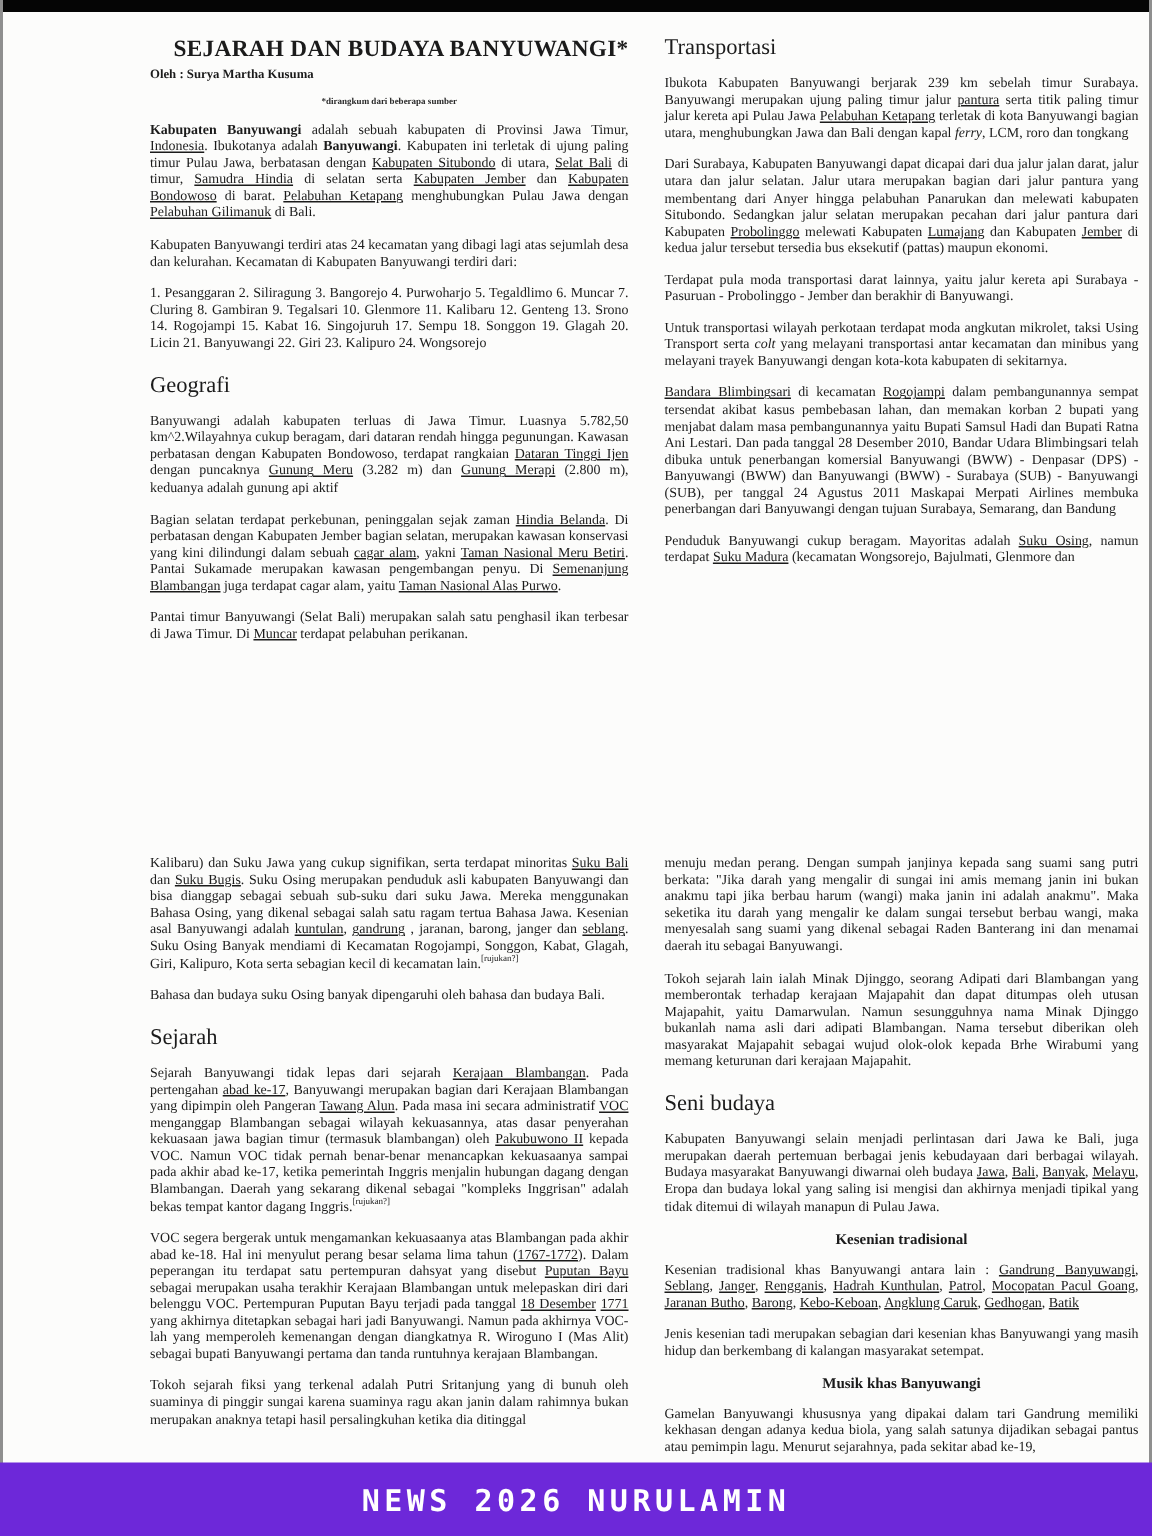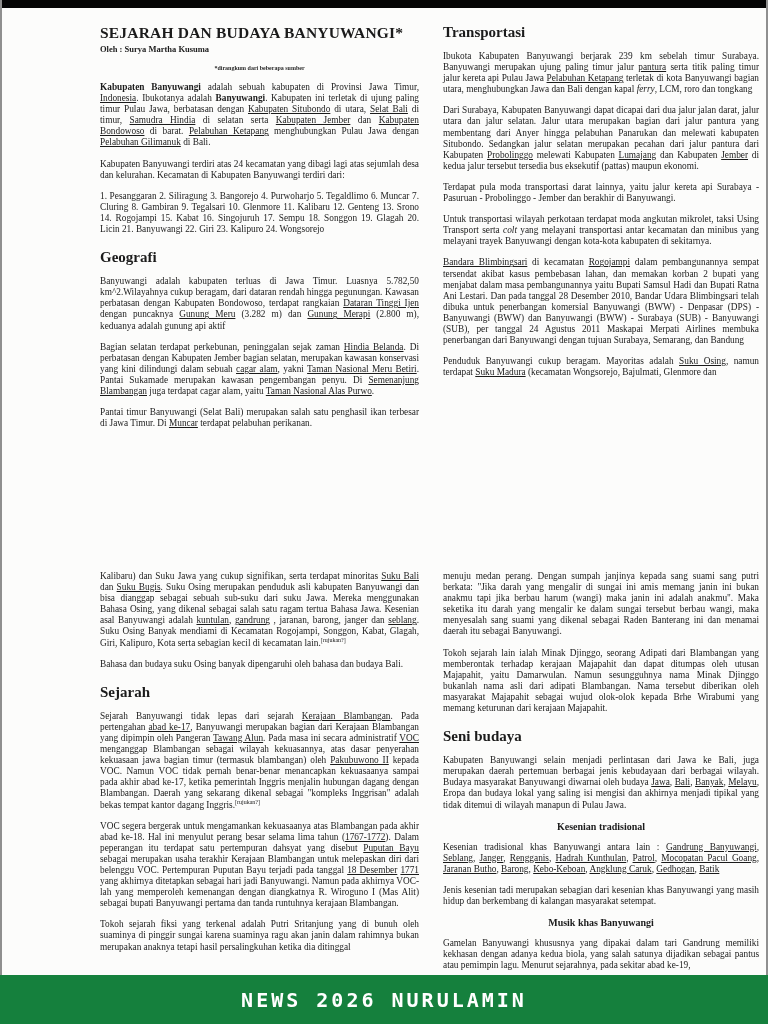--- a/index.html
+++ b/index.html
@@ -8,28 +8,28 @@
   .edge{position:absolute;top:0;bottom:0;width:2px;background:#8f8f8f;z-index:4;}
   .edge.left{left:0;}
   .edge.right{right:0;}
   .topbar{position:absolute;left:0;top:0;width:768px;height:8px;background:#050505;z-index:4;}
   .col{position:absolute;text-align:justify;font-size:9.3px;line-height:11.1px;z-index:1;}
   .col p{margin:0 0 10px 0;}
   .col-top-left{left:100px;top:24px;width:319px;}
   .col-top-right{left:443px;top:24px;width:316px;}
   .col-bot-left{left:100px;top:571px;width:319px;}
   .col-bot-right{left:443px;top:571px;width:316px;}
-  .title{font-size:15.5px;font-weight:bold;text-align:left;line-height:18px;margin:0 0 2px 0;letter-spacing:.2px;}
+  .title{font-size:15.5px;font-weight:bold;text-align:right;line-height:18px;margin:0 0 2px 0;letter-spacing:.2px;}
   .byline{font-size:8.5px;font-weight:bold;margin:0;line-height:10px;}
   .byline-note{font-size:6px;font-weight:bold;text-align:center;margin:0 0 12px 0;line-height:8px;color:#2a2a2a;}
-  h2.section{font-size:15px;font-weight:bold;margin:14px 0 10px 0;line-height:17px;text-align:left;}
+  h2.section{font-size:15px;font-weight:normal;margin:14px 0 10px 0;line-height:17px;text-align:left;}
   h3.sub{font-size:10px;font-weight:bold;margin:2px 0 9px 0;line-height:12px;text-align:center;}
   .col u{text-underline-offset:1px;}
   .col sup{font-size:6px;line-height:0;}
-  .footerbar{position:absolute;left:0;top:975px;width:768px;height:49px;background:#15803d;z-index:5;
+  .footerbar{position:absolute;left:0;top:975px;width:768px;height:49px;background:#6d28d9;z-index:5;
              display:flex;align-items:center;justify-content:center;}
   .watermark{font-family:"DejaVu Sans Mono", monospace;font-weight:bold;font-size:20px;
              color:#ffffff;letter-spacing:3px;white-space:nowrap;}
 </style>
 </head>
 <body>
 
 <div class="page">
 
   <div class="topbar"></div>

